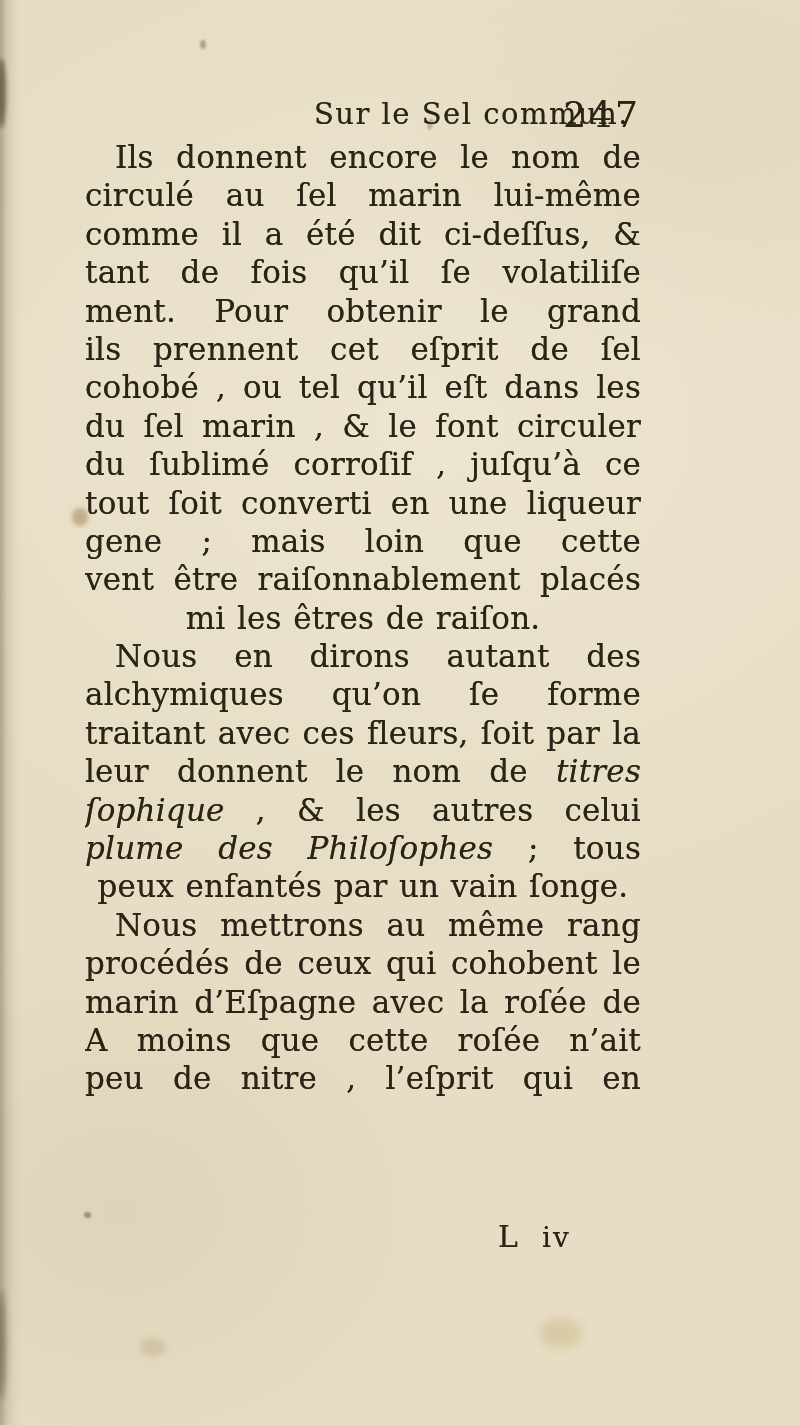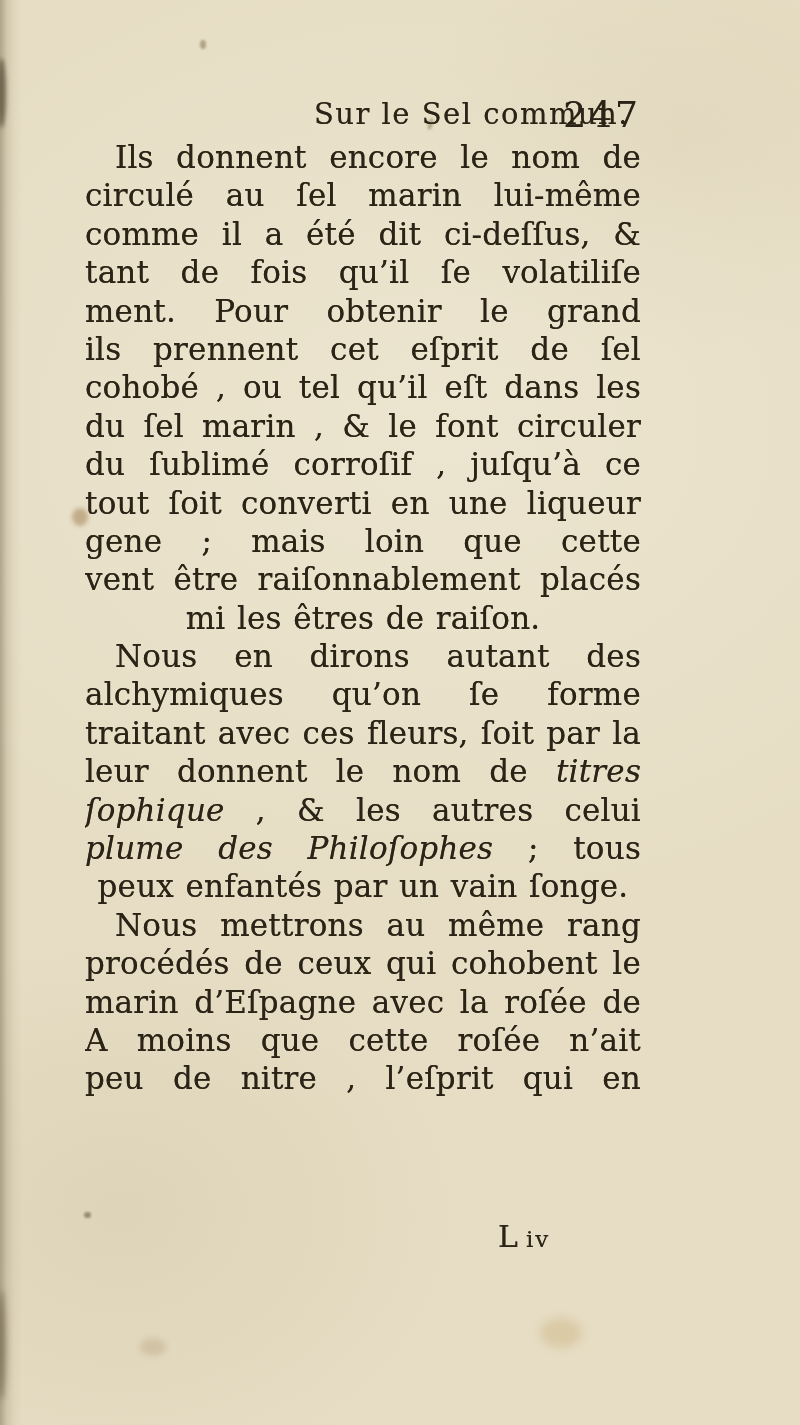--- a/index.html
+++ b/index.html
@@ -80,21 +80,21 @@
   .line.nojust{text-align:center;}
   .line.indent{text-indent:30px;}
   .it{font-style:italic;}
 
   .signature{
     position:absolute;left:498px;top:1218px;height:40px;
     letter-spacing:2px;
     text-shadow:0 0 0.5px rgba(43,36,22,0.65);
   }
   .sig-letter{font-size:30px;line-height:38px;}
-  .sig-numeral{font-size:23px;line-height:38px;margin-left:6px;}
+  .sig-numeral{font-size:28px;line-height:38px;margin-left:22px;}
 </style>
 </head>
 <body>
 
 <div class="page">
   <div class="edge-left"></div>
   <div class="edge-nub"></div>
   <div class="edge-nub2"></div>
   <div class="stain s1"></div>
   <div class="stain s2"></div>

